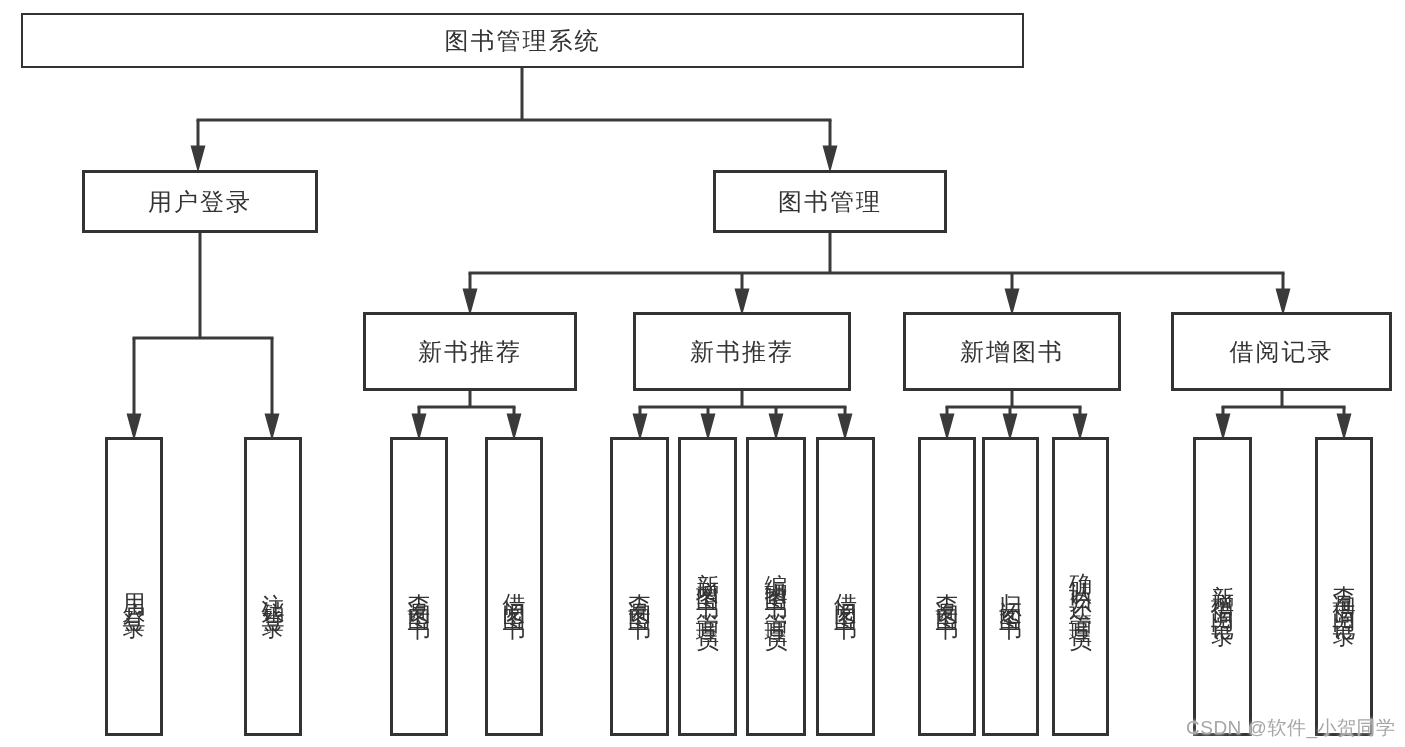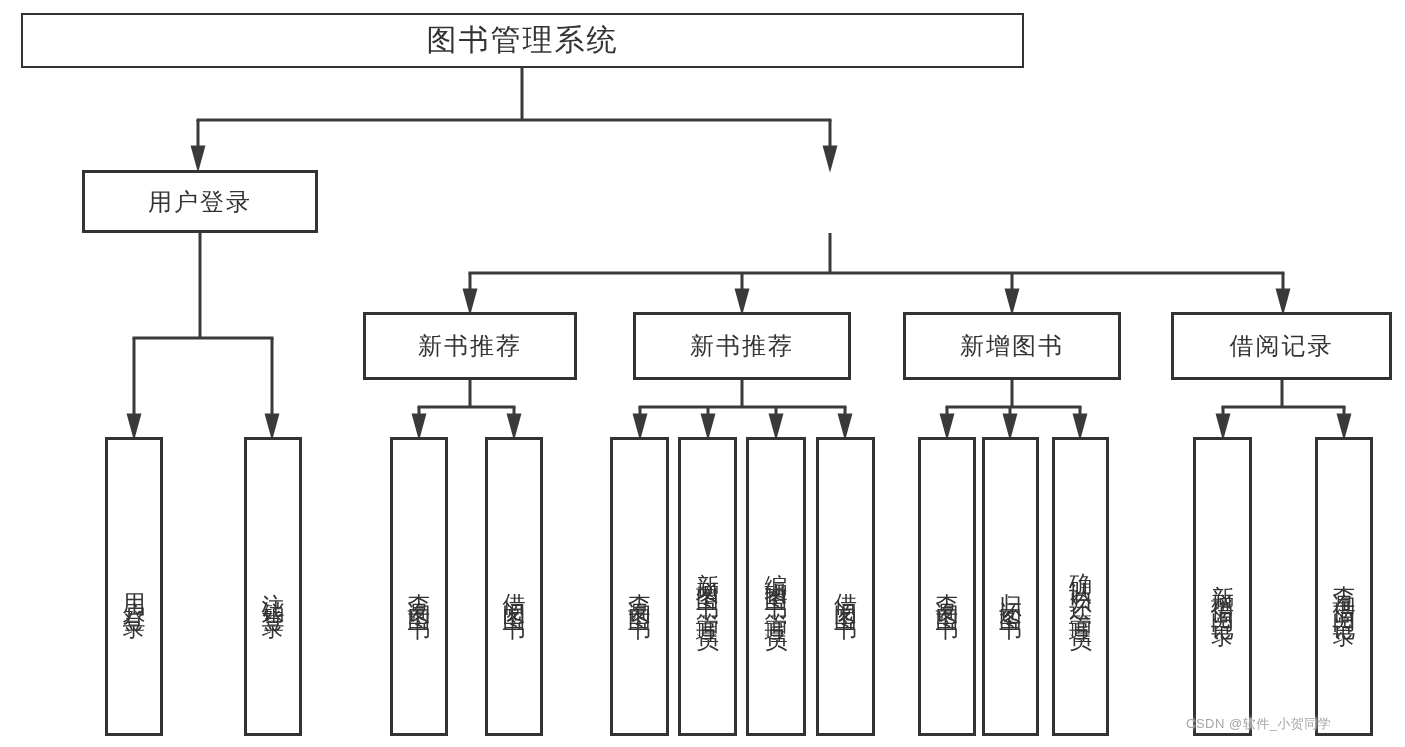--- a/index.html
+++ b/index.html
@@ -9,32 +9,32 @@
   }
   .wires { position:absolute; left:0; top:0; width:1405px; height:747px; z-index:1; }
   .wire  { stroke:#3a3a3a; stroke-width:3; fill:none; }
   .arrow { stroke:#3a3a3a; stroke-width:3; fill:#3a3a3a; stroke-linejoin:miter; }
   .box {
     position:absolute; box-sizing:border-box; background:#ffffff;
     border:3px solid #333333; color:#333333; z-index:2;
     display:flex; align-items:center; justify-content:center;
     white-space:nowrap;
   }
-  .root { border-width:2px; font-size:30px; letter-spacing:2px; }
+  .root { border-width:2px; font-size:24px; letter-spacing:2px; }
   .l2   { top:170px; height:63px; font-size:24px; letter-spacing:2px; }
-  .l3   { top:312px; height:68px; font-size:24px; letter-spacing:2px; }
+  .l3   { top:312px; height:79px; font-size:24px; letter-spacing:2px; }
   .leaf { top:437px; height:299px; }
   .vtext {
     writing-mode:vertical-rl; text-orientation:mixed;
     font-size:23px; letter-spacing:8px; line-height:1;
     transform:translateY(4px);
   }
   .watermark {
     position:absolute; left:1186px; top:715px; z-index:3;
-    font-size:13px; letter-spacing:0.5px; color:#a6a6a6;
+    font-size:19px; letter-spacing:0.5px; color:#a6a6a6;
     text-shadow:0 0 2px #ffffff, 0 0 4px #ffffff;
   }
 </style>
 </head>
 <body>
 
 <div class="stage">
 
   <svg class="wires" viewBox="0 0 1405 747" aria-hidden="true">
 
@@ -71,20 +71,23 @@
     <path class="arrow" d="M1223 407 V418 M1217.5 415 L1228.5 415 L1223 435 Z"></path>
     <path class="arrow" d="M1344 407 V418 M1338.5 415 L1349.5 415 L1344 435 Z"></path>
   </svg>
 
   <div class="box root" style="left:21px;top:13px;width:1003px;height:55px">
     <span>图书管理系统</span>
   </div>
 
   <div class="box l2" style="left:82px;width:236px">
     <span>用户登录</span>
+  </div>
+  <div class="box l2" style="left:713px;width:234px">
+    <span>图书管理</span>
   </div>
 
   <div class="box l3" style="left:363px;width:214px">
     <span>新书推荐</span>
   </div>
   <div class="box l3" style="left:633px;width:218px">
     <span>新书推荐</span>
   </div>
   <div class="box l3" style="left:903px;width:218px">
     <span>新增图书</span>

